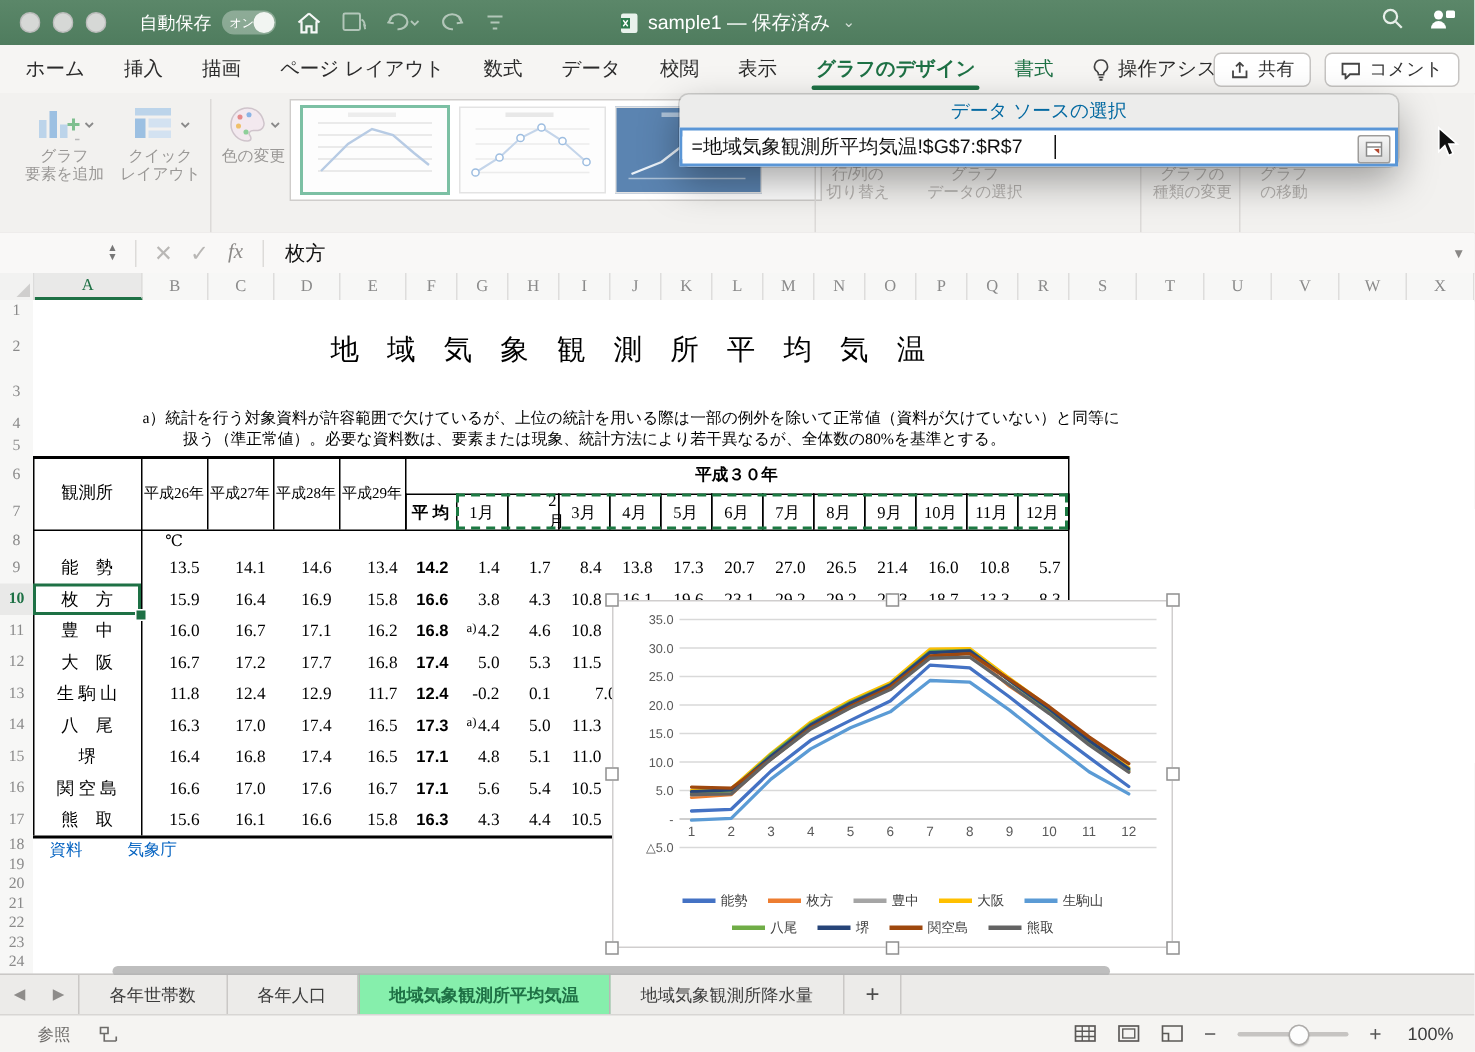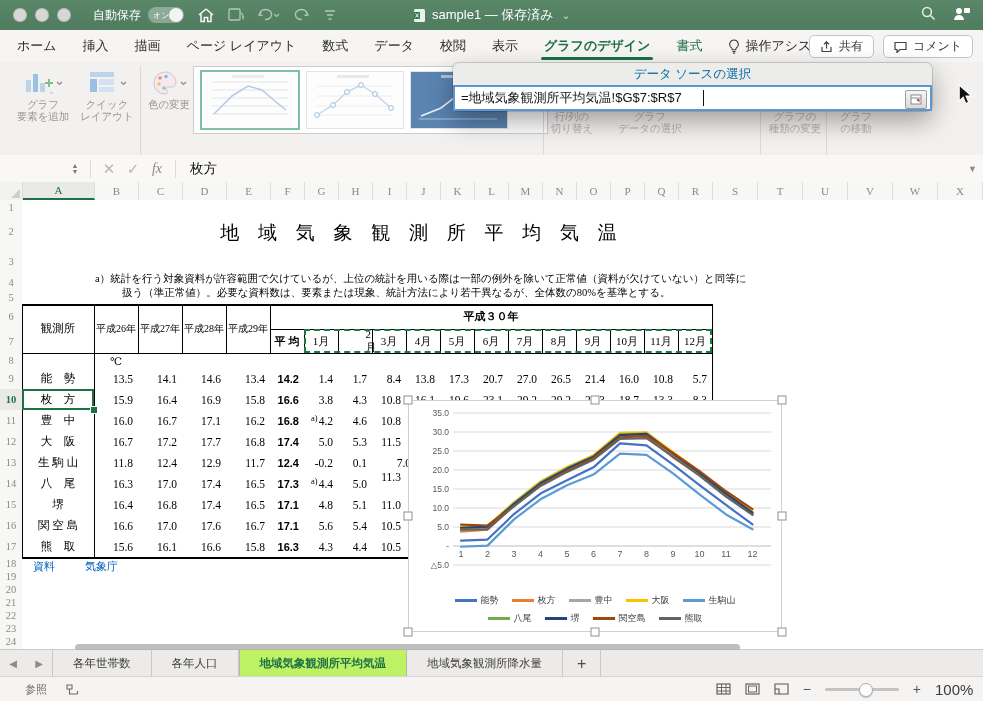--- a/index.html
+++ b/index.html
@@ -87,31 +87,31 @@
   .legend-rows{position:absolute;left:0;right:0;bottom:6px;display:flex;flex-direction:column;gap:5px;align-items:center;}
   .legend-row{display:flex;gap:13px;align-items:center;}
   .legend-item{display:flex;align-items:center;gap:4px;font-size:9px;color:#404040;}
   .legend-item .sw{width:22px;height:3px;}
   .handle{position:absolute;width:7px;height:7px;background:#fff;border:1px solid #8f8f8f;transform:translate(-50%,-50%);z-index:25;}
   
   .tabsbar{position:absolute;bottom:24px;left:0;right:0;height:27px;background:#ecebe9;border-top:1px solid #cac8c6;display:flex;align-items:stretch;}
   .nav-ar{width:26px;display:flex;align-items:center;justify-content:center;color:#8e8c8a;font-size:10px;}
   .stab{padding:0 20px;display:flex;align-items:center;font-size:11.5px;color:#3c3c3c;border-right:1px solid #cac8c6;white-space:nowrap;}
   .stab.first{border-left:1px solid #cac8c6;}
-  .stab.active{background:#bef264;color:#1e7145;font-weight:700;border-left:1px solid #b9b7b5;border-right:1px solid #b9b7b5;margin-top:-1px;}
+  .stab.active{background:#86efac;color:#1e7145;font-weight:700;border-left:1px solid #b9b7b5;border-right:1px solid #b9b7b5;margin-top:-1px;}
   .stab.add{font-size:16px;color:#4c4c4c;padding:0 14px;}
   
   .status{position:absolute;bottom:0;left:0;right:0;height:24px;background:#f5f4f2;border-top:1px solid #d8d6d4;display:flex;align-items:center;}
   .mode{font-size:11px;color:#6d6b69;margin-left:25px;}
   .st-right{position:absolute;right:14px;display:flex;align-items:center;gap:14px;}
   .viewic{display:flex;align-items:center;color:#5a5856;}
   .zoom-track{width:74px;height:3px;background:#c6c4c2;border-radius:2px;position:relative;}
   .zoom-knob{position:absolute;left:34px;top:-5px;width:12px;height:12px;border-radius:50%;background:#fdfdfd;border:1px solid #aeacaa;box-shadow:0 1px 1px rgba(0,0,0,.2);}
   .zoom-pm{font-size:14px;color:#555;line-height:1;}
-  .zoom-val{font-size:15px;color:#3c3c3c;width:34px;text-align:right;}
+  .zoom-val{font-size:12px;color:#3c3c3c;width:34px;text-align:right;}
   .cursor{position:absolute;left:957px;top:84px;z-index:100;pointer-events:none;}
 </style>
 </head>
 <body>
 
 <div class="app">
 
   <div class="titlebar">
     <span class="tl"></span>
     <span class="tl"></span>
@@ -545,21 +545,21 @@
         <div class="numc" style="left: 316px; top: 252px; width: 34px; height: 21px; position: absolute;">0.1</div>
         <div class="numc" style="left: 360px; top: 252px; width: 34px; height: 21px; position: absolute;">7.0</div>
         <div class="cellt serif" style="left: 0px; top: 273px; width: 72px; height: 21px; font-size: 11.5px; position: absolute;">八　尾</div>
         <div class="numc" style="left: 72px; top: 273px; width: 44px; height: 21px; position: absolute;">16.3</div>
         <div class="numc" style="left: 116px; top: 273px; width: 44px; height: 21px; position: absolute;">17.0</div>
         <div class="numc" style="left: 160px; top: 273px; width: 44px; height: 21px; position: absolute;">17.4</div>
         <div class="numc" style="left: 204px; top: 273px; width: 44px; height: 21px; position: absolute;">16.5</div>
         <div class="numc avgc" style="left: 248px; top: 273px; width: 34px; height: 21px; position: absolute;">17.3</div>
         <div class="numc" style="left: 282px; top: 273px; width: 34px; height: 21px; position: absolute;"><span class="apfx">a)</span>4.4</div>
         <div class="numc" style="left: 316px; top: 273px; width: 34px; height: 21px; position: absolute;">5.0</div>
-        <div class="numc" style="left: 350px; top: 266px; width: 34px; height: 21px; position: absolute;">11.3</div>
+        <div class="numc" style="left: 350px; top: 273px; width: 34px; height: 21px; position: absolute;">11.3</div>
         <div class="cellt serif" style="left: 0px; top: 294px; width: 72px; height: 21px; font-size: 11.5px; position: absolute;">堺</div>
         <div class="numc" style="left: 72px; top: 294px; width: 44px; height: 21px; position: absolute;">16.4</div>
         <div class="numc" style="left: 116px; top: 294px; width: 44px; height: 21px; position: absolute;">16.8</div>
         <div class="numc" style="left: 160px; top: 294px; width: 44px; height: 21px; position: absolute;">17.4</div>
         <div class="numc" style="left: 204px; top: 294px; width: 44px; height: 21px; position: absolute;">16.5</div>
         <div class="numc avgc" style="left: 248px; top: 294px; width: 34px; height: 21px; position: absolute;">17.1</div>
         <div class="numc" style="left: 282px; top: 294px; width: 34px; height: 21px; position: absolute;">4.8</div>
         <div class="numc" style="left: 316px; top: 294px; width: 34px; height: 21px; position: absolute;">5.1</div>
         <div class="numc" style="left: 350px; top: 294px; width: 34px; height: 21px; position: absolute;">11.0</div>
         <div class="cellt serif" style="left: 0px; top: 315px; width: 72px; height: 21px; font-size: 11.5px; position: absolute;">関 空 島</div>

